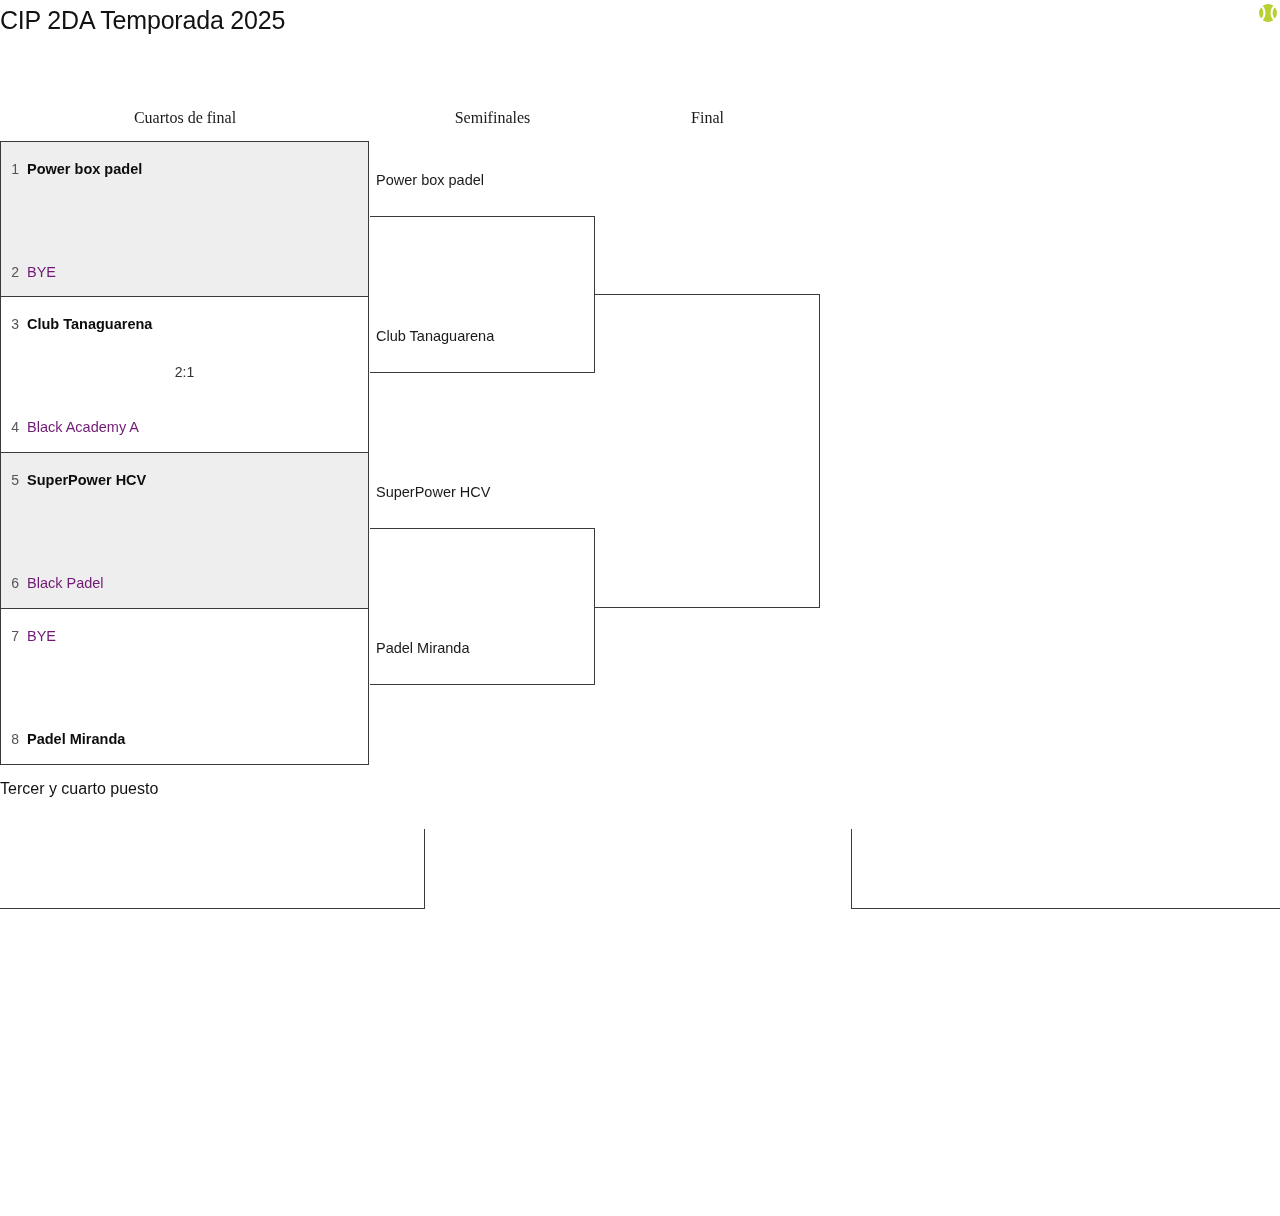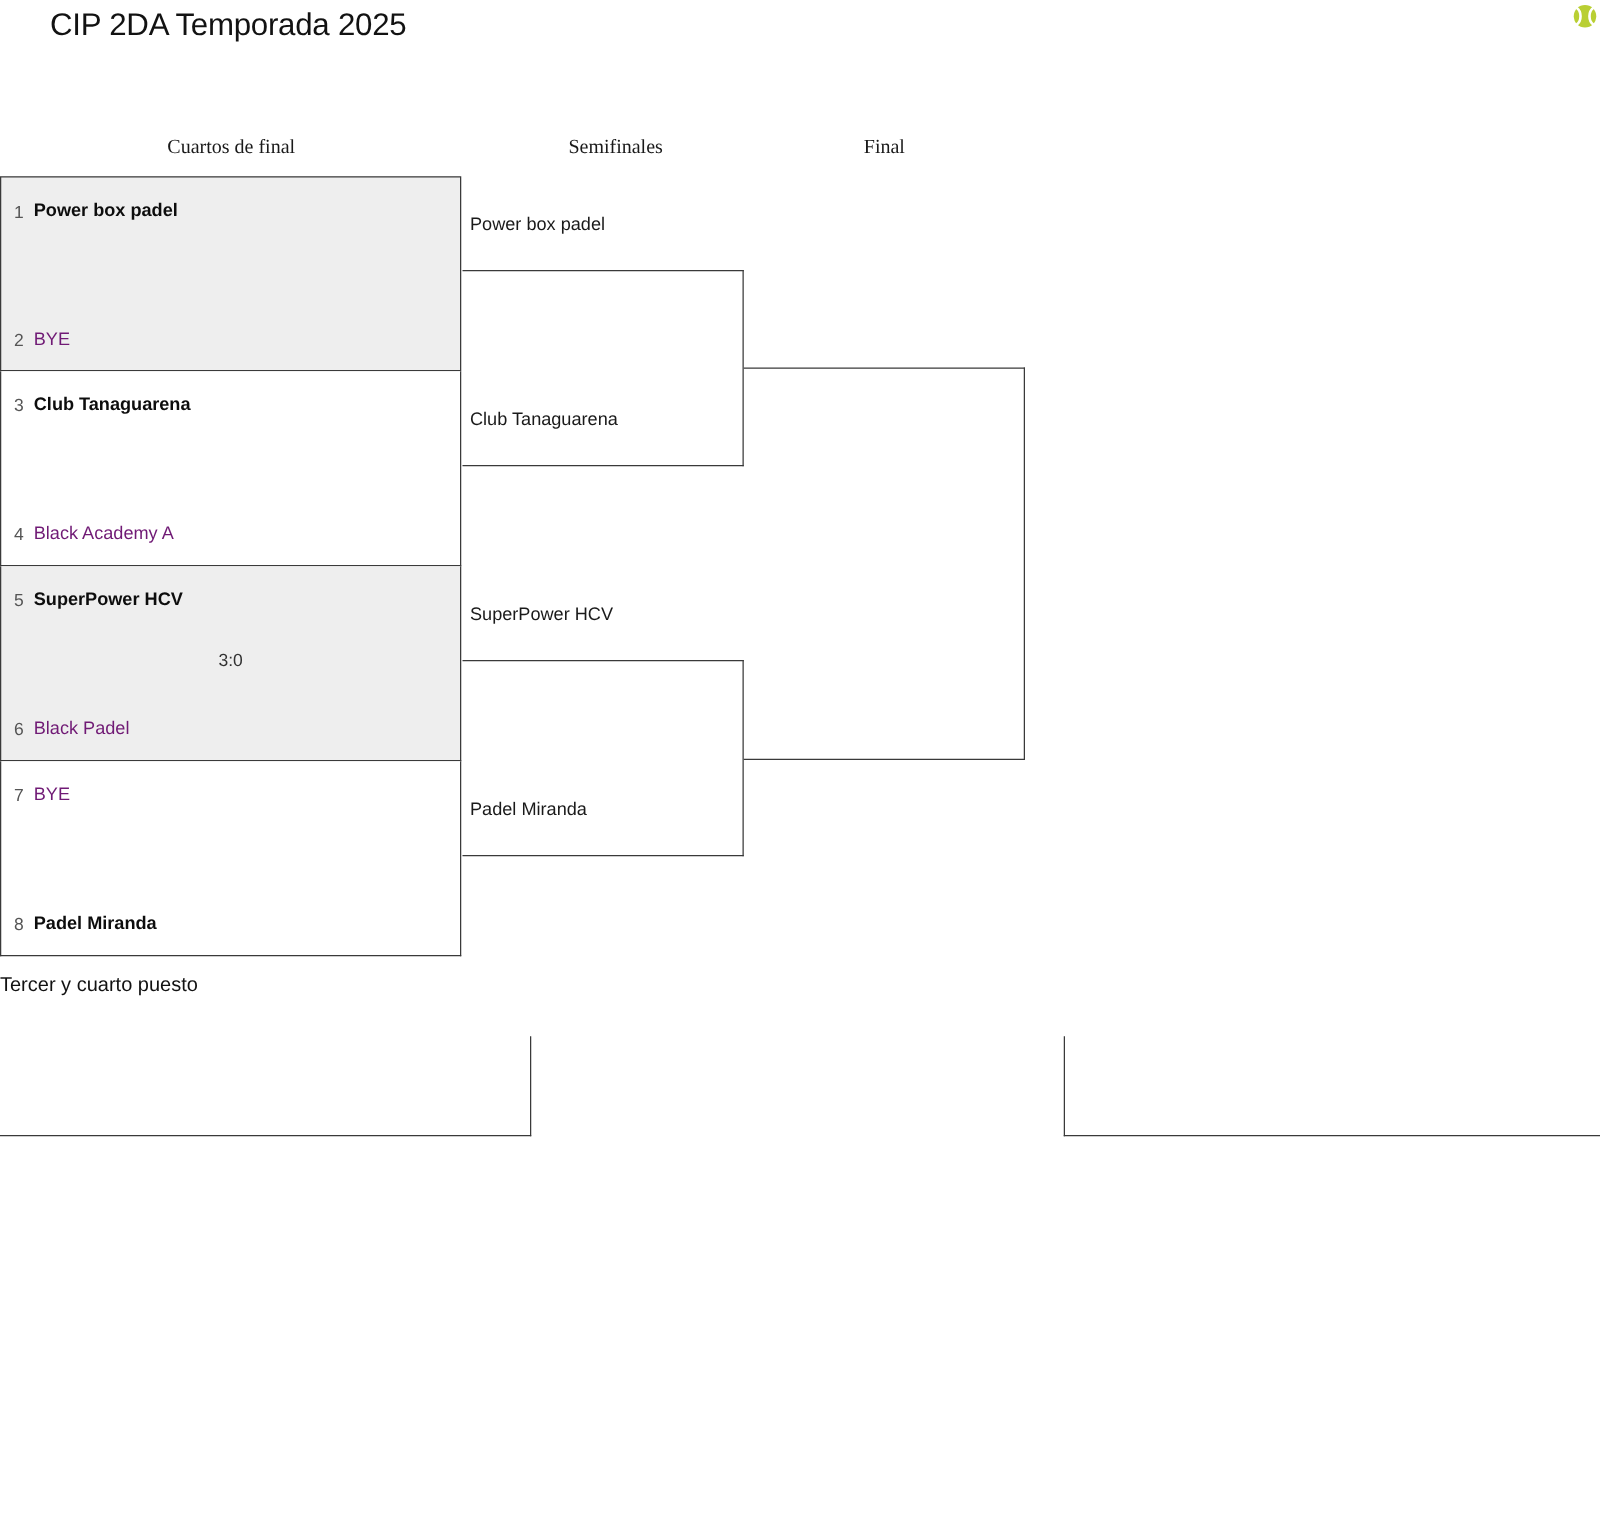--- a/index.html
+++ b/index.html
@@ -10,21 +10,21 @@
     color:#1a1a1a;
     overflow:hidden;
     position:relative;
   }
   .page{position:relative;width:1280px;height:1216px;}
 
   
   .title{
     position:absolute;left:0;top:6px;width:700px;
     font-size:25px;line-height:29px;font-weight:500;
-    letter-spacing:-0.2px;color:#121212;margin-left:40px;
+    letter-spacing:-0.2px;color:#121212;
   }
   .title .l2{display:block;}
 
   
   .ball-icon{position:absolute;left:1258px;top:3px;width:20px;height:20px;}
 
   
   .round-head{
     position:absolute;top:109px;
     font-size:16px;font-weight:400;color:#1a1a1a;
@@ -151,32 +151,32 @@
         <span class="seed">2</span>
         <span class="tname">BYE</span>
       </div>
     </div>
 
     <div class="qf-match plain" style="top:156px;">
       <div class="qf-team top">
         <span class="seed">3</span>
         <span class="tname win">Club Tanaguarena</span>
       </div>
+      <div class="qf-score">2:1</div>
       <div class="qf-team bot">
         <span class="seed">4</span>
         <span class="tname">Black Academy A</span>
       </div>
     </div>
 
     <div class="qf-match shade" style="top:312px;">
       <div class="qf-team top">
         <span class="seed">5</span>
         <span class="tname win">SuperPower HCV</span>
       </div>
-      <div class="qf-score">3:0</div>
       <div class="qf-team bot">
         <span class="seed">6</span>
         <span class="tname">Black Padel</span>
       </div>
     </div>
 
     <div class="qf-match plain" style="top:468px;">
       <div class="qf-team top">
         <span class="seed">7</span>
         <span class="tname">BYE</span>

